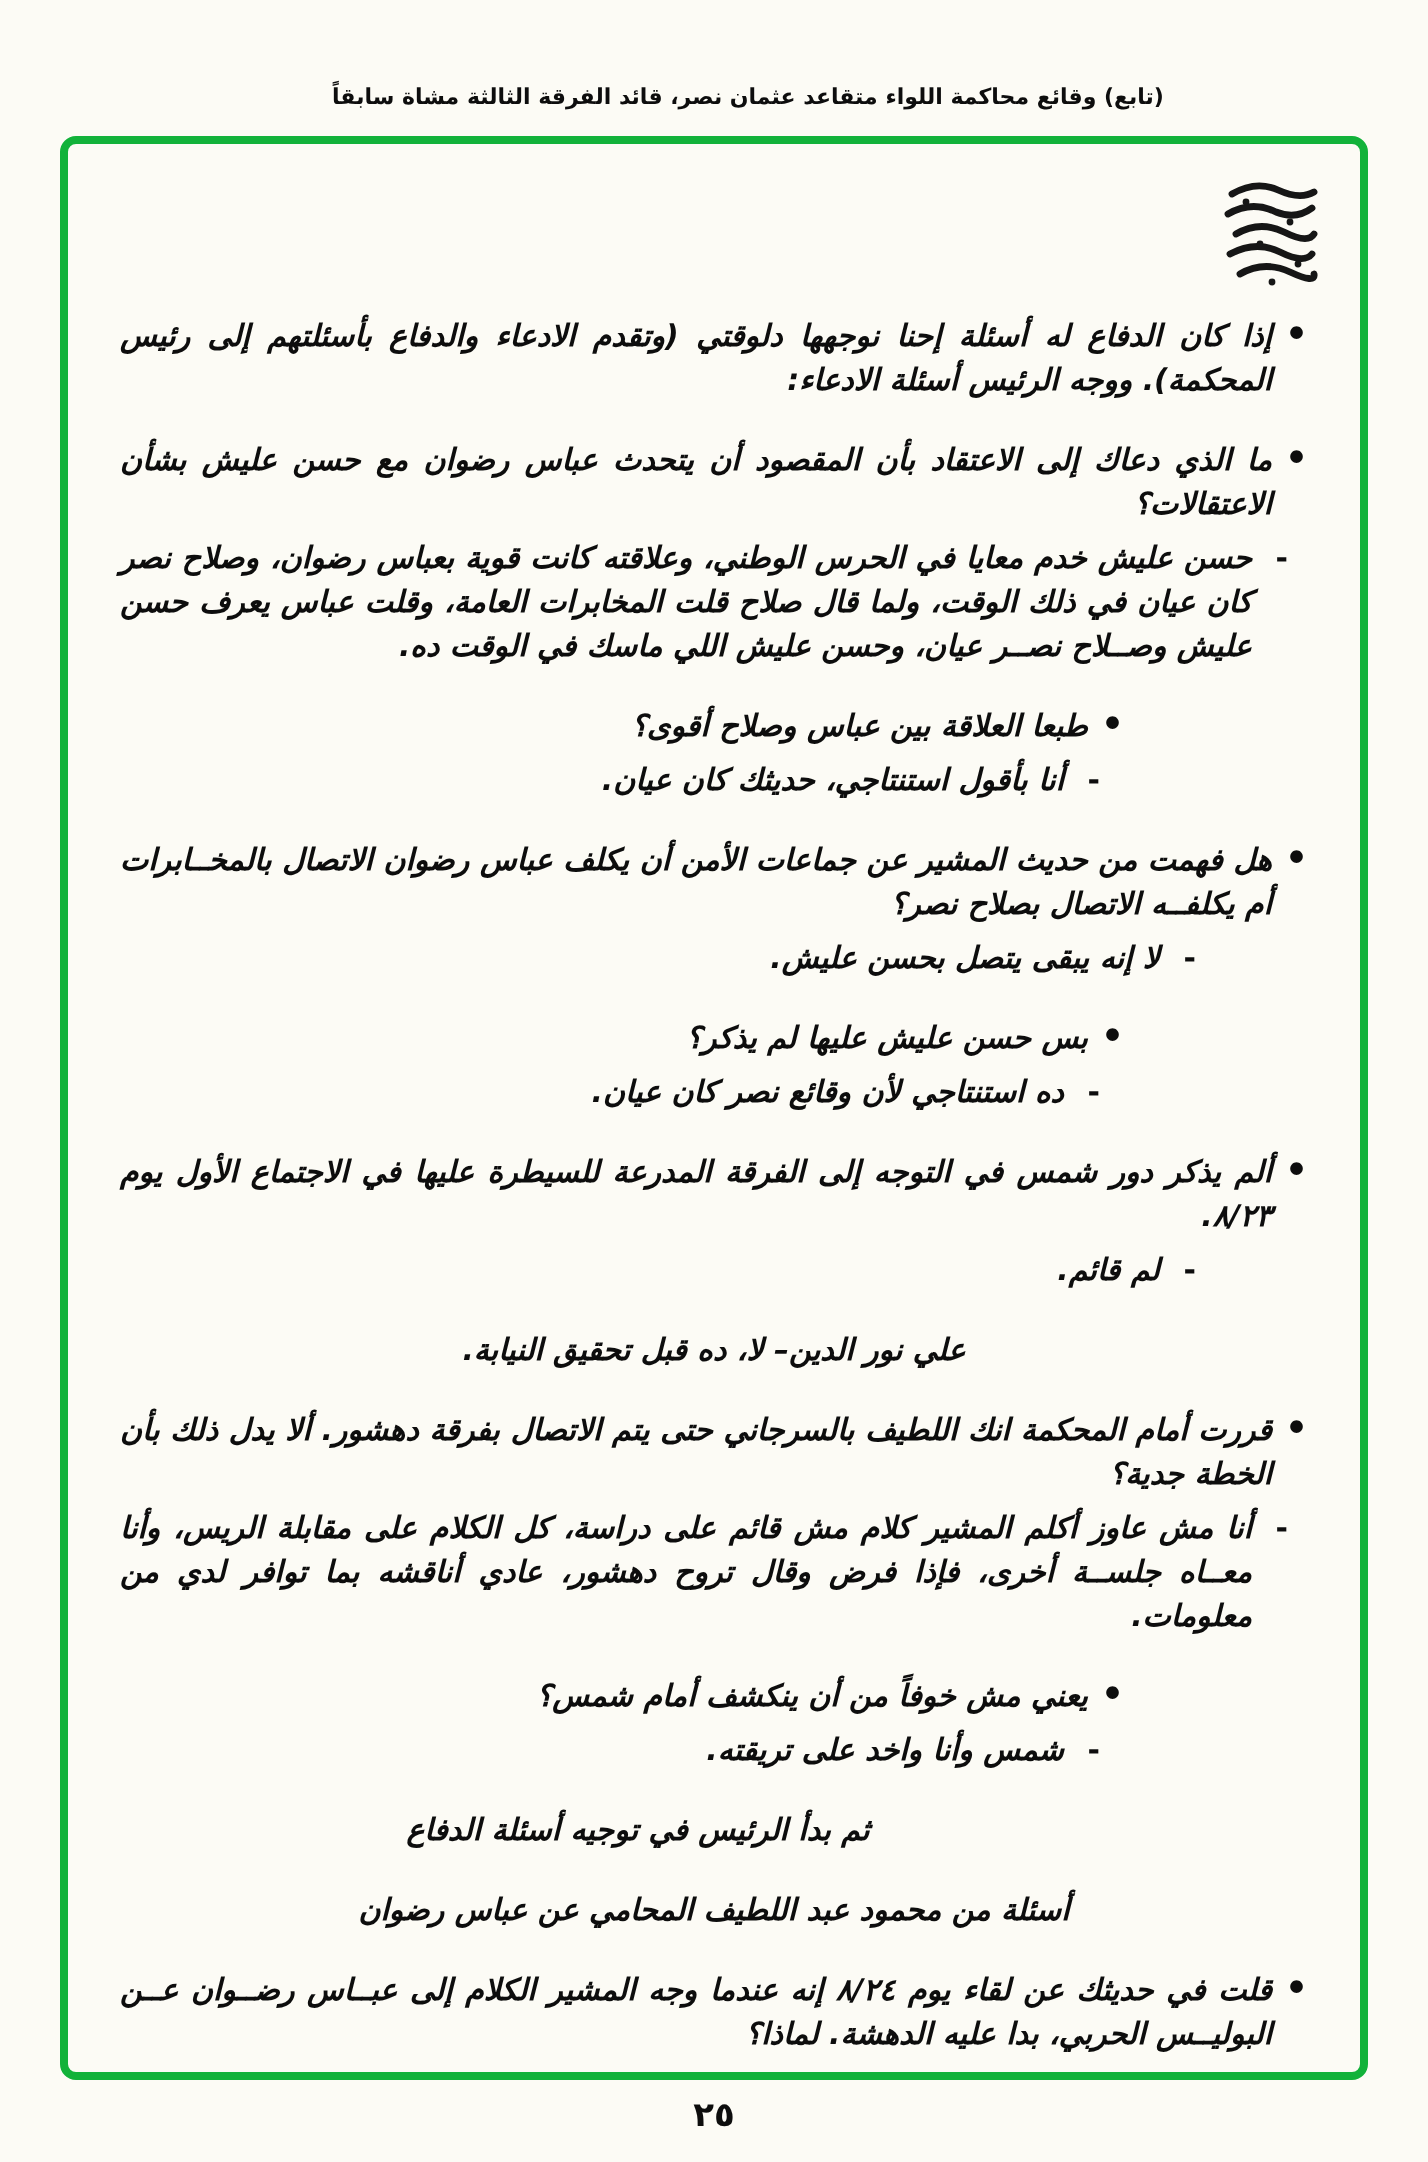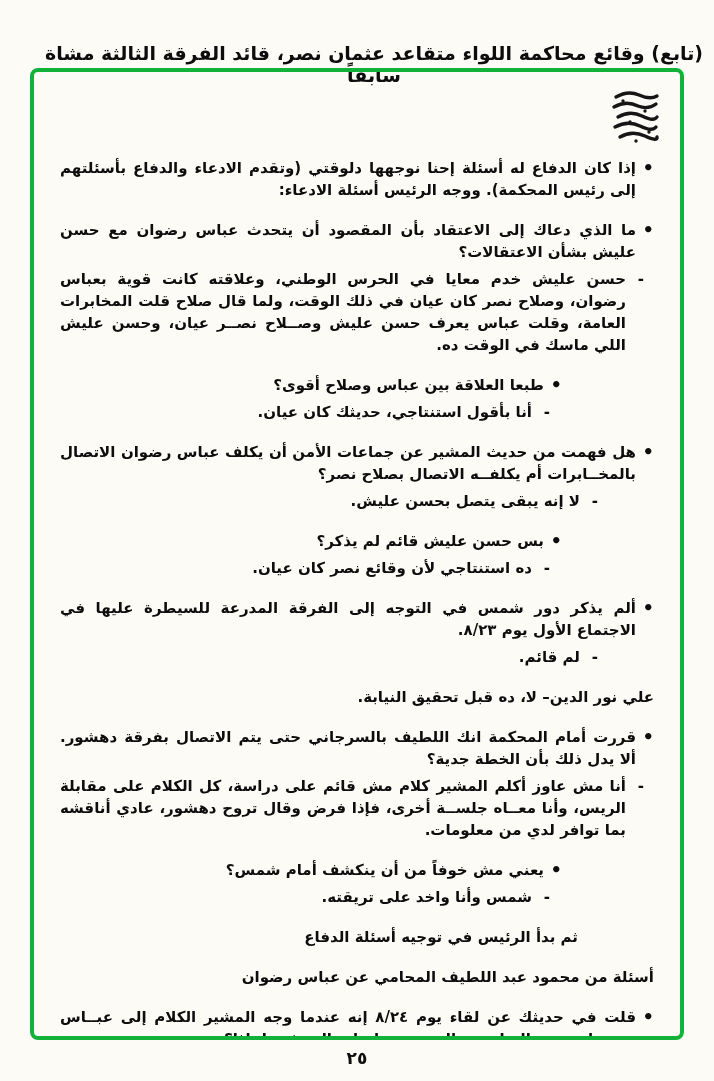--- a/index.html
+++ b/index.html
@@ -12,21 +12,21 @@
   body{
     background:var(--paper);
     font-family:"DejaVu Sans","Liberation Sans",sans-serif;
     color:var(--ink);
     font-weight:700;
     overflow:hidden;
   }
   .page{position:relative;width:714px;height:1081px;}
   .doc-header{
     position:absolute;top:42px;left:4px;right:0;
-    text-align:center;font-size:19px;direction:rtl;margin-left:30px;
+    text-align:center;font-size:11px;direction:rtl;margin-left:30px;
   }
   .frame{
     position:absolute;top:68px;left:30px;width:654px;height:972px;
     border:4px solid var(--frame-green);
     border-radius:8px;
     overflow:hidden;
   }
   .stamp{
     position:absolute;top:16px;right:18px;width:54px;height:58px;
   }
@@ -34,22 +34,22 @@
     position:absolute;inset:0;
     padding:80px 26px 0 26px;
     direction:rtl;text-align:right;
     font-size:15px;line-height:22px;
   }
   .line{display:flex;margin-top:5px;}
   .line.gap{margin-top:18px;}
   .marker{flex:0 0 18px;text-align:right;}
   .marker.m-bullet{font-size:18px;line-height:22px;}
   .marker.m-dash{font-size:15px;}
-  .txt{flex:1;text-align:justify;}
-  .t-narration .txt,.t-heading .txt,.t-note .txt{text-align:right;}
+  .txt{flex:1;text-align:justify;font-style:italic;}
+  .t-narration .txt,.t-heading .txt,.t-note .txt{text-align:center;}
   .ind0{margin-right:0;}
   .ind1{margin-right:10px;}
   .ind2{margin-right:56px;}
   .ind3{margin-right:92px;}
   .ind4{margin-right:104px;}
   .ind5{margin-right:76px;}
   .page-number{
     position:absolute;bottom:13px;left:0;right:0;
     text-align:center;font-size:17px;direction:rtl;
   }
@@ -104,21 +104,21 @@
         <div class="line ind0 gap t-question">
           <span class="marker m-bullet">•</span>
           <span class="txt">هل فهمت من حديث المشير عن جماعات الأمن أن يكلف عباس رضوان الاتصال بالمخــابرات أم يكلفــه الاتصال بصلاح نصر؟</span>
         </div>
         <div class="line ind2 t-answer">
           <span class="marker m-dash">-</span>
           <span class="txt">لا إنه يبقى يتصل بحسن عليش.</span>
         </div>
         <div class="line ind3 gap t-question">
           <span class="marker m-bullet">•</span>
-          <span class="txt">بس حسن عليش قائم لم يذكر؟</span>
+          <span class="txt">بس حسن عليش عليها لم يذكر؟</span>
         </div>
         <div class="line ind4 t-answer">
           <span class="marker m-dash">-</span>
           <span class="txt">ده استنتاجي لأن وقائع نصر كان عيان.</span>
         </div>
         <div class="line ind0 gap t-question">
           <span class="marker m-bullet">•</span>
           <span class="txt">ألم يذكر دور شمس في التوجه إلى الفرقة المدرعة للسيطرة عليها في الاجتماع الأول يوم ٨/٢٣.</span>
         </div>
         <div class="line ind2 t-answer">

